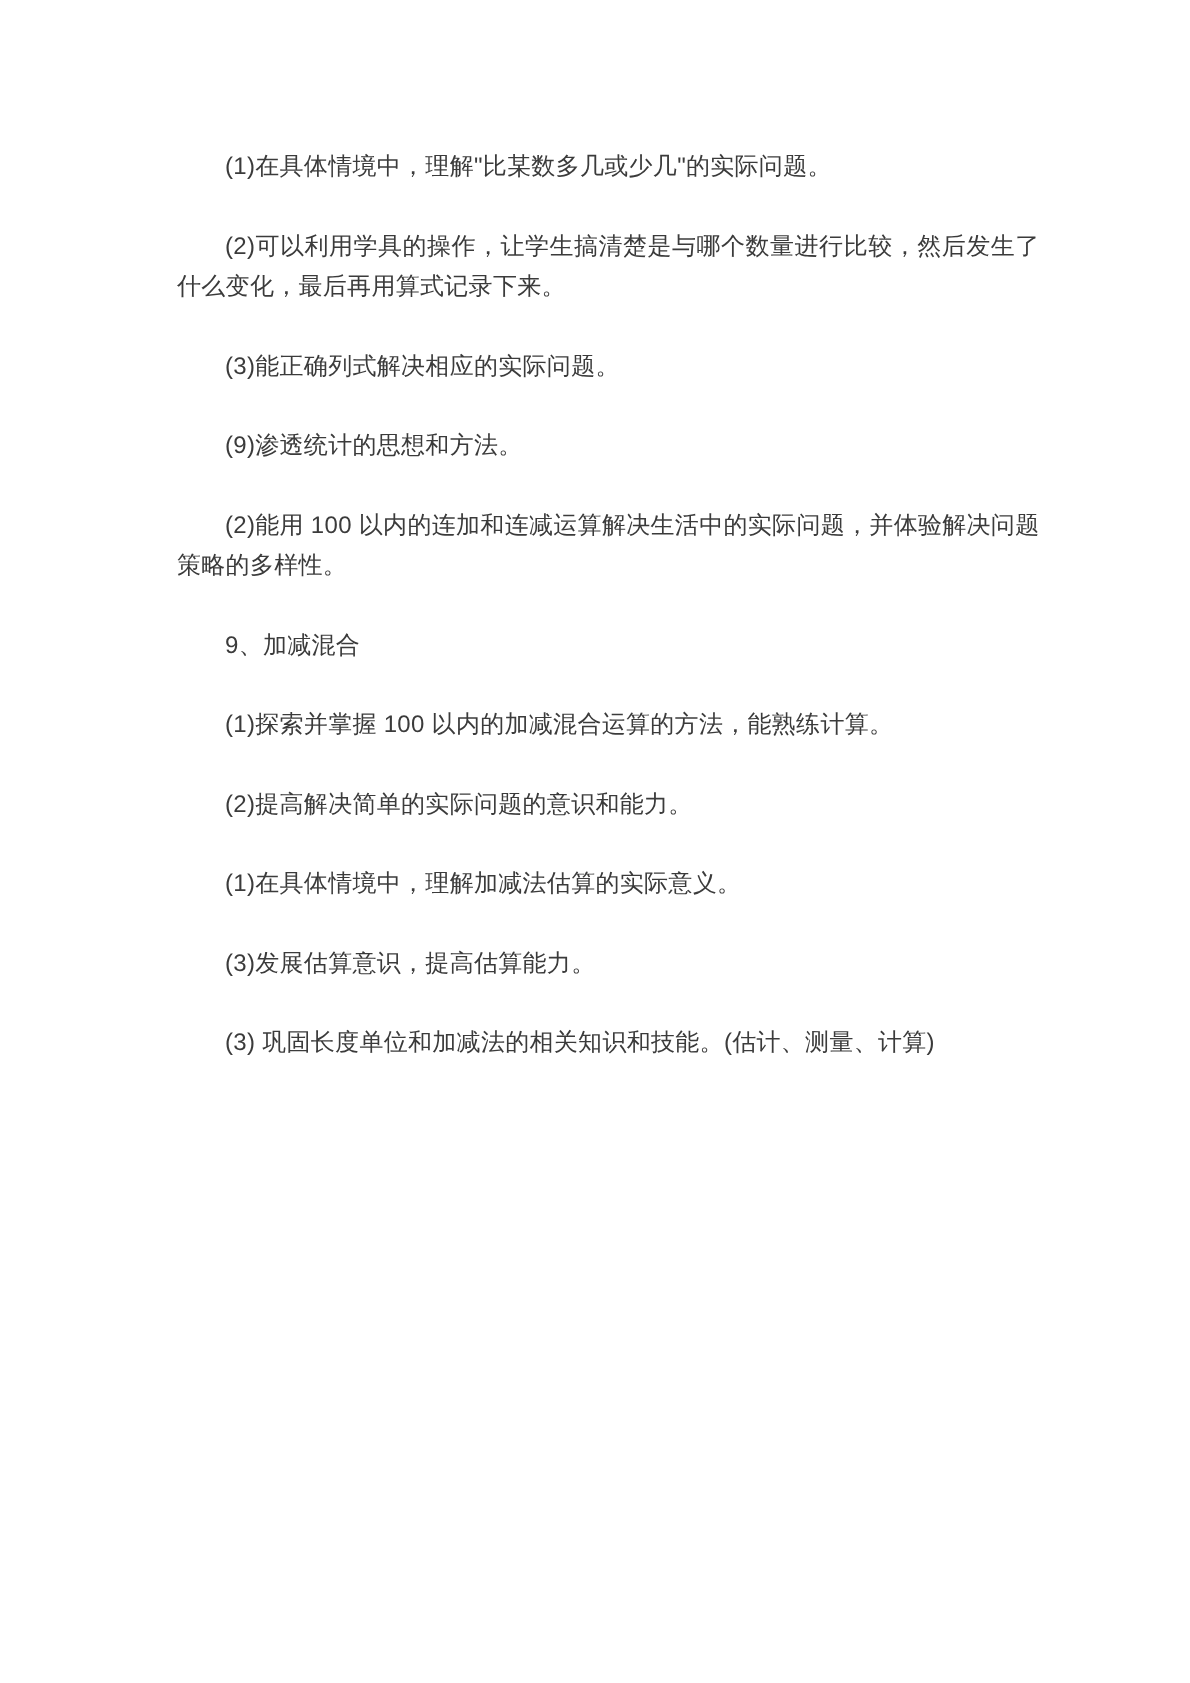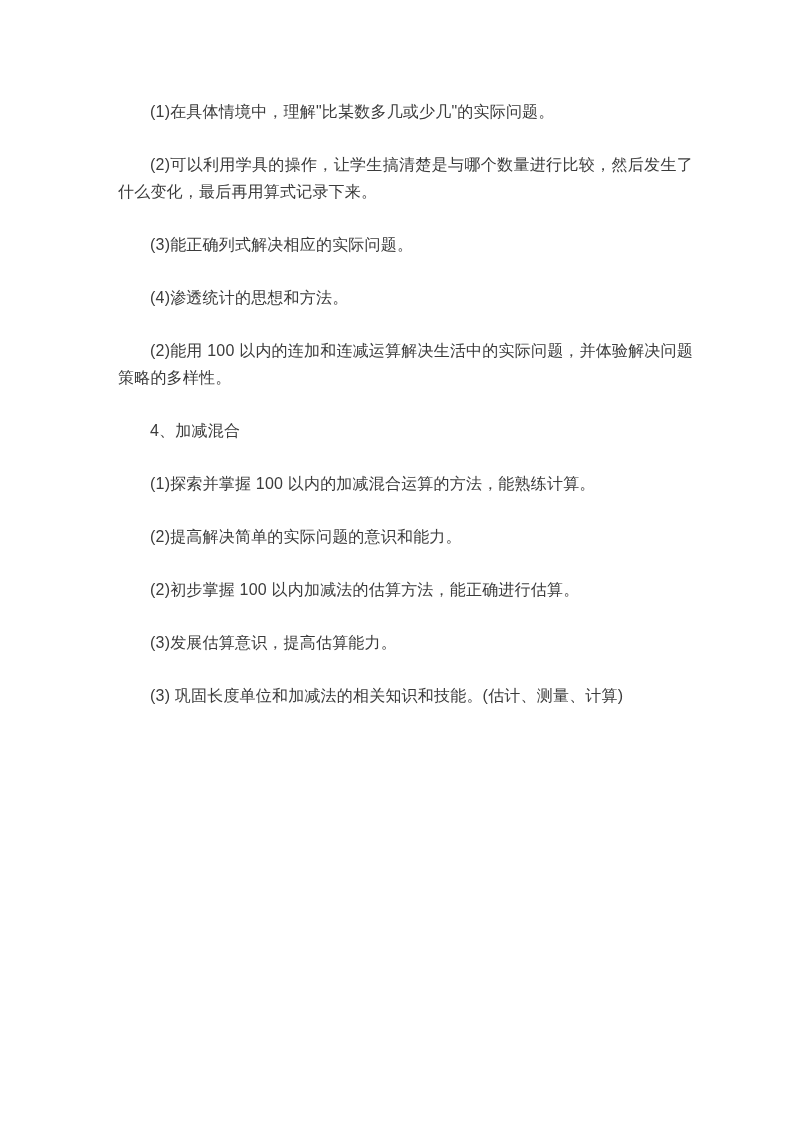--- a/index.html
+++ b/index.html
@@ -31,21 +31,21 @@
     word-break: break-all;
   }
 </style>
 </head>
 <body>
 
 <div class="page">
   <p class="para">(1)在具体情境中，理解"比某数多几或少几"的实际问题。</p>
   <p class="para">(2)可以利用学具的操作，让学生搞清楚是与哪个数量进行比较，然后发生了什么变化，最后再用算式记录下来。</p>
   <p class="para">(3)能正确列式解决相应的实际问题。</p>
-  <p class="para">(4)渗透统计的思想和方法。</p>
+  <p class="para">(9)渗透统计的思想和方法。</p>
   <p class="para">(2)能用 100 以内的连加和连减运算解决生活中的实际问题，并体验解决问题策略的多样性。</p>
-  <p class="para">4、加减混合</p>
+  <p class="para">9、加减混合</p>
   <p class="para">(1)探索并掌握 100 以内的加减混合运算的方法，能熟练计算。</p>
   <p class="para">(2)提高解决简单的实际问题的意识和能力。</p>
-  <p class="para">(2)初步掌握 100 以内加减法的估算方法，能正确进行估算。</p>
+  <p class="para">(1)在具体情境中，理解加减法估算的实际意义。</p>
   <p class="para">(3)发展估算意识，提高估算能力。</p>
   <p class="para">(3) 巩固长度单位和加减法的相关知识和技能。(估计、测量、计算)</p>
 </div>
 
 </body></html>

